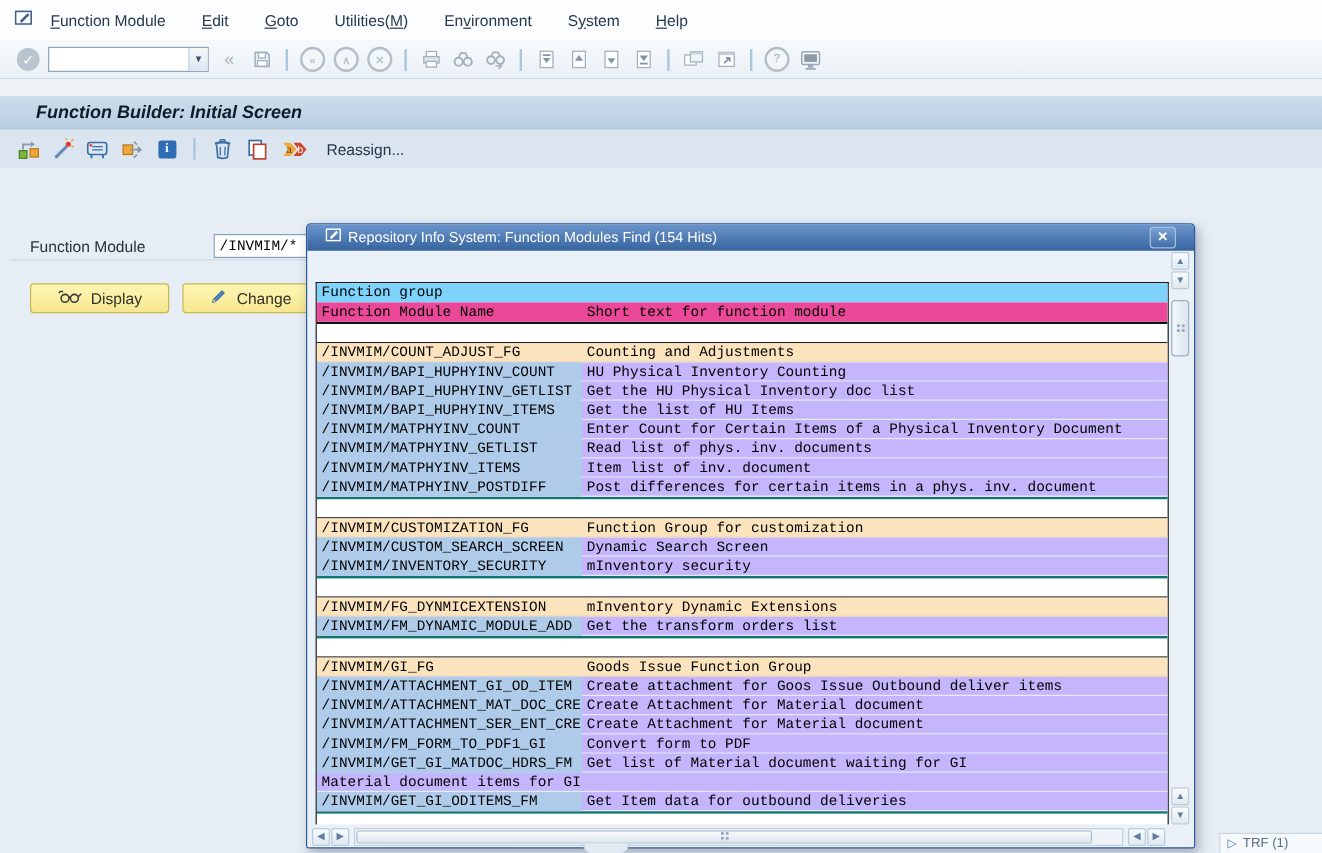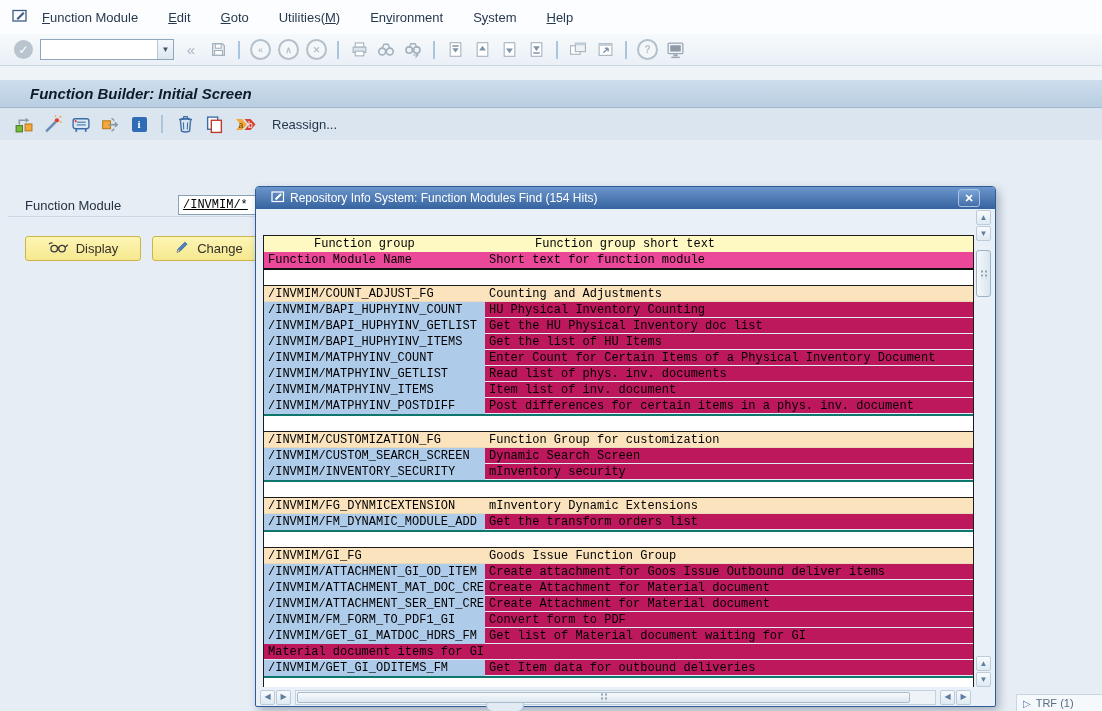--- a/index.html
+++ b/index.html
@@ -29,41 +29,41 @@
   #titleband{position:absolute;left:0;top:80px;width:1102px;height:27px;background:linear-gradient(#cdddec,#b9cee2);border-bottom:1px solid #9fb8d0;display:flex;align-items:center;}
   #page-title{margin-left:30px;font-size:15px;font-weight:bold;font-style:italic;color:#0d1b2b;}
   #apptoolbar{position:absolute;left:0;top:108px;width:1102px;height:32px;background:#dae5f0;display:flex;align-items:center;gap:9px;padding-left:13px;box-sizing:border-box;}
   .ai{display:inline-flex;align-items:center;justify-content:center;width:20px;height:20px;flex:none;}
   #reassign-btn{font-size:13px;color:#26374c;margin-left:6px;}
   #info-ic{width:15px;height:15px;background:#2e6cb5;border-radius:2px;color:#fff;font-weight:bold;font-size:11px;font-family:"Liberation Serif",serif;display:inline-flex;align-items:center;justify-content:center;}
 
   
   #fm-label{position:absolute;left:25px;top:198px;font-size:13px;color:#24313f;}
   #form-underline{position:absolute;left:8px;top:216px;width:266px;height:1px;background:#ccd7e2;}
-  #fm-input{position:absolute;left:178px;top:195px;width:104px;height:20px;border:1px solid #87a1b8;background:#fff;font:12px "Liberation Mono",monospace;padding:0 0 0 4px;box-sizing:border-box;outline:none;text-decoration:underline;}
+  #fm-input{position:absolute;left:178px;top:195px;width:104px;height:20px;border:1px solid #87a1b8;background:#fff;font:12px "Liberation Mono",monospace;padding:0 0 0 4px;box-sizing:border-box;outline:none;}
   .ybtn{position:absolute;top:236px;height:25px;background:linear-gradient(#fdf5b4,#f6e88f);border:1px solid #cdb648;border-radius:3px;display:flex;align-items:center;justify-content:center;gap:7px;font-size:13px;color:#33302a;box-sizing:border-box;}
   #display-btn{left:25px;width:116px;}
   #change-btn{left:152px;width:113px;}
 
   
   #dialog{position:absolute;left:255px;top:186px;width:739px;height:519px;background:#e9f0f7;border:1px solid #2f5b97;border-radius:4px 4px 2px 2px;box-shadow:3px 4px 10px rgba(40,60,90,.35);z-index:10;}
   #dlg-titlebar{height:22px;background:linear-gradient(#6b95cb,#36639f);border-radius:3px 3px 0 0;display:flex;align-items:center;padding:0 15px;}
   #dlg-title{flex:1;margin-left:5px;font-size:12px;color:#fff;white-space:nowrap;overflow:hidden;}
   #dlg-close{width:20px;height:16px;border-radius:3px;background:linear-gradient(#7aa3d6,#446ea8);border:1px solid #a9c2e2;color:#fff;font-size:11px;font-weight:bold;display:flex;align-items:center;justify-content:center;line-height:1;}
 
   .fb-table{position:absolute;left:7px;top:48px;width:711px;height:452px;background:#fff;border:1px solid #1c1c1c;border-bottom:none;box-sizing:border-box;overflow:hidden;}
   .trow{display:flex;height:16px;line-height:16px;font-family:"Liberation Mono",monospace;font-size:12px;color:#000;white-space:nowrap;}
   .trow .c1{width:221px;flex:none;padding-left:4px;box-sizing:border-box;overflow:hidden;}
   .trow .c2{flex:1;padding-left:4px;overflow:hidden;}
   .tblock{border-top:1px solid #1c1c1c;border-bottom:2px solid #0f766e;margin-top:15px;}
   .thead{margin-top:0;border-top:none;border-bottom:2px solid #111;}
-  .thead .r1{background:#fef9c3;padding-left:46px;}
+  .thead .r1{background:#7dd3fc;}
   .thead .r2{background:#ec4899;}
   .grow{background:#fbe3bd;box-shadow:inset 0 -1px 0 #ead9b8;}
-  .mrow{background:#be185d;box-shadow:inset 0 -1px 0 #e2ebf4;}
+  .mrow{background:#c4b5fd;box-shadow:inset 0 -1px 0 #e2ebf4;}
   .mrow .c1{background:#aecbea;}
 
   
   .sbtn{width:15px;height:15px;background:linear-gradient(#f8fbfd,#dfe9f1);border:1px solid #bccbd9;border-radius:2px;color:#5e7e9f;font-size:8px;display:flex;align-items:center;justify-content:center;box-sizing:border-box;line-height:1;}
   #vscroll{position:absolute;left:720px;top:23px;width:16px;height:479px;}
   #vscroll .sbtn{position:absolute;left:0;}
   #v-up1{top:0;} #v-dn1{top:16px;} #v-up2{top:446px;} #v-dn2{top:462px;}
   #v-thumb{position:absolute;left:0;top:40px;width:15px;height:47px;background:linear-gradient(90deg,#f3f8fb,#dbe5ee);border:1px solid #9fb2c4;border-radius:3px;box-sizing:border-box;}
   .grip{position:absolute;left:50%;top:50%;width:8px;height:9px;transform:translate(-50%,-50%);background-image:radial-gradient(#8fa3b5 1px,transparent 1.4px);background-size:4px 4px;}
   #hscroll{position:absolute;left:4px;top:502px;width:711px;height:16px;display:flex;align-items:center;gap:1px;}
@@ -302,21 +302,20 @@
           </svg>
       </span>
       <span id="dlg-title">Repository Info System: Function Modules Find (154 Hits)</span>
       <span id="dlg-close">✕</span>
     </div>
 
     <div class="fb-table">
         <div class="tblock thead">
           <div class="trow r1">
             <div class="c1">Function group</div>
-            <div class="c2">Function group short text</div>
           </div>
           <div class="trow r2">
             <div class="c1">Function Module Name</div>
             <div class="c2">Short text for function module</div>
           </div>
         </div>
         <div class="tblock">
           <div class="trow grow">
             <div class="c1">/INVMIM/COUNT_ADJUST_FG</div>
             <div class="c2">Counting and Adjustments</div>

